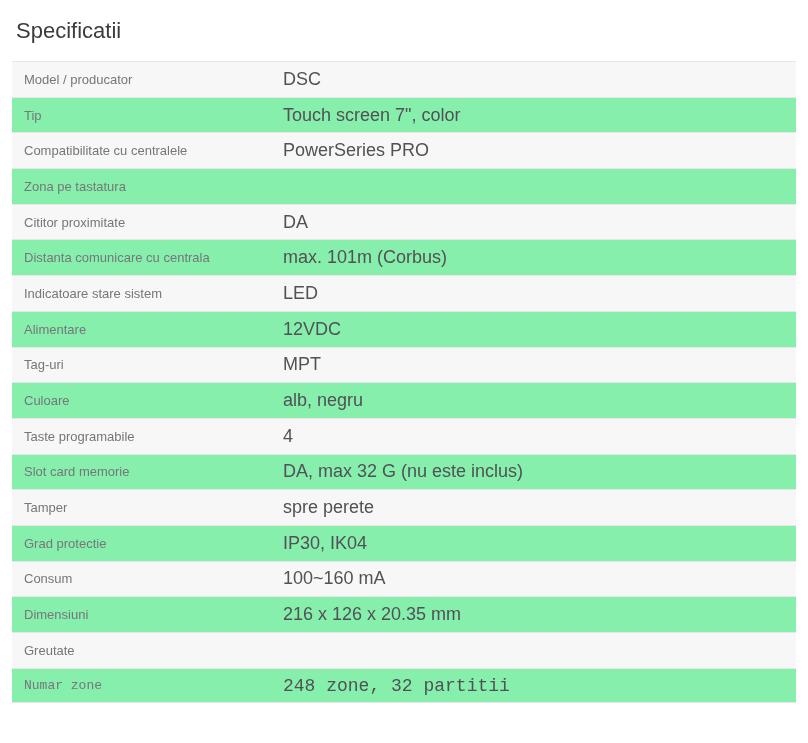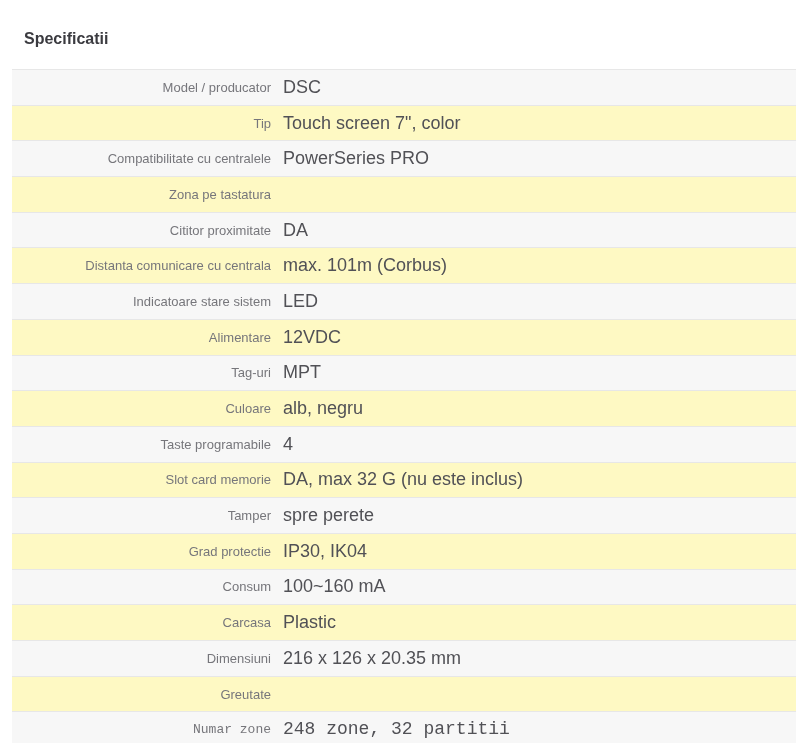--- a/index.html
+++ b/index.html
@@ -19,53 +19,52 @@
   body {
     width: 808px;
     height: 743px;
     font-family: "Liberation Sans", "DejaVu Sans", sans-serif;
     overflow: hidden;
   }
   .page {
     padding: 0 12px;
   }
   .page-title {
-    margin: 12px;
+    margin: 4px;
     padding: 14px 0 0 0;
-    font-size: 16px;
+    font-size: 22px;
     line-height: 26px;
-    font-weight: 700;
+    font-weight: 400;
     color: var(--title-text);
   }
   .specs-table {
     margin-top: 17px;
     width: 784px;
   }
   .spec-row {
     display: flex;
     align-items: center;
     height: 35.7px;
     border-top: 1px solid var(--border);
-    background: #fef9c3;
+    background: #86efac;
   }
   .spec-row:nth-child(odd) {
     background: var(--row-alt-bg);
   }
   .spec-row:last-child {
     border-bottom: 1px solid var(--border);
     font-family: Liberation Mono, monospace;
   }
   .spec-label {
     width: 259px;
     padding-left: 12px;
     flex: 0 0 259px;
     font-size: 13px;
     color: var(--label-text);
     white-space: nowrap;
-    text-align: right;
   }
   .spec-value {
     flex: 1;
     padding-left: 12px;
     font-size: 18px;
     color: var(--value-text);
     white-space: nowrap;
   }
 </style>
 </head>
@@ -143,24 +142,20 @@
       <div class="spec-row">
         <div class="spec-label">Grad protectie</div>
         <div class="spec-value">IP30, IK04</div>
       </div>
 
       <div class="spec-row">
         <div class="spec-label">Consum</div>
         <div class="spec-value">100~160 mA</div>
       </div>
 
-      <div class="spec-row">
-        <div class="spec-label">Carcasa</div>
-        <div class="spec-value">Plastic</div>
-      </div>
 
       <div class="spec-row">
         <div class="spec-label">Dimensiuni</div>
         <div class="spec-value">216 x 126 x 20.35 mm</div>
       </div>
 
       <div class="spec-row">
         <div class="spec-label">Greutate</div>
       </div>
 

